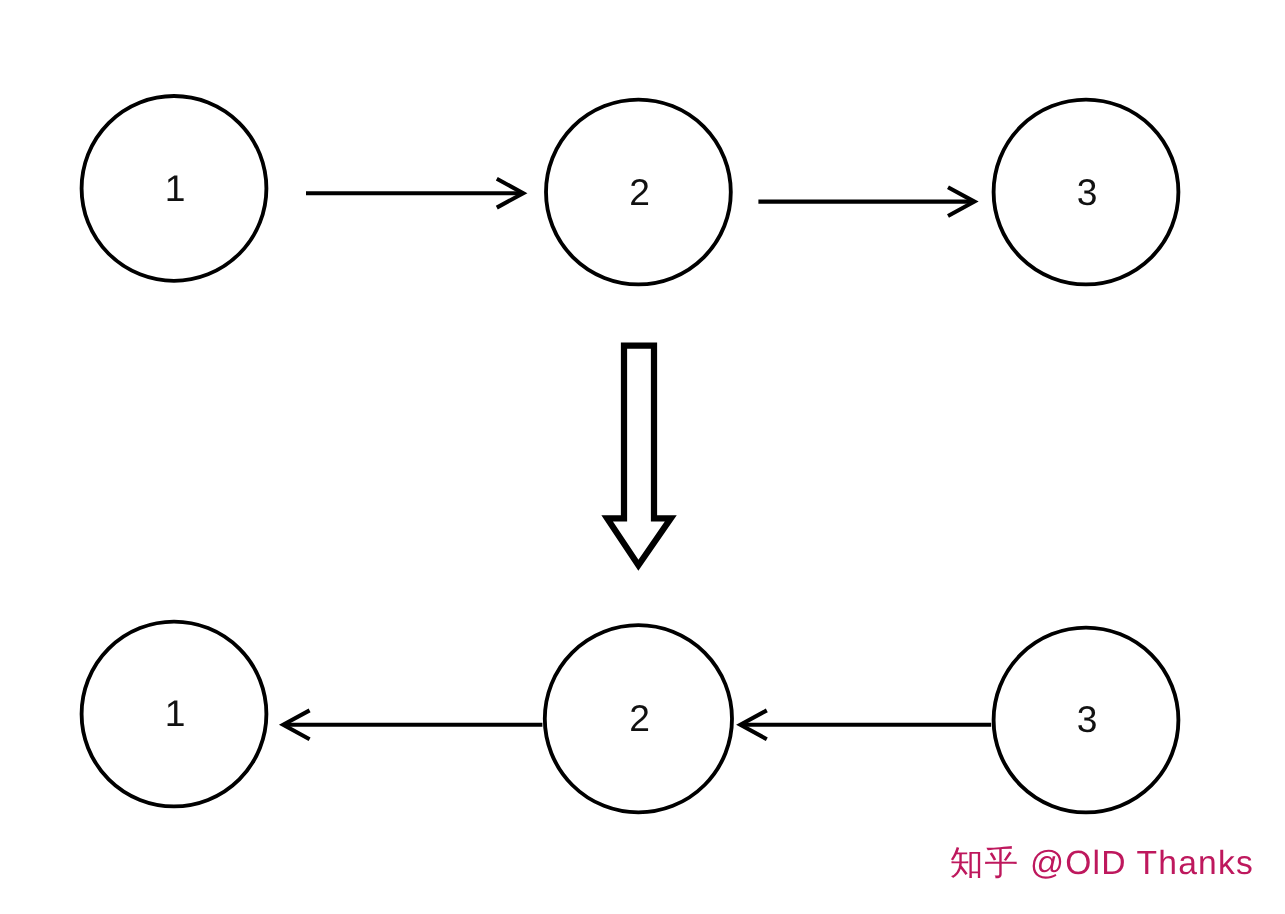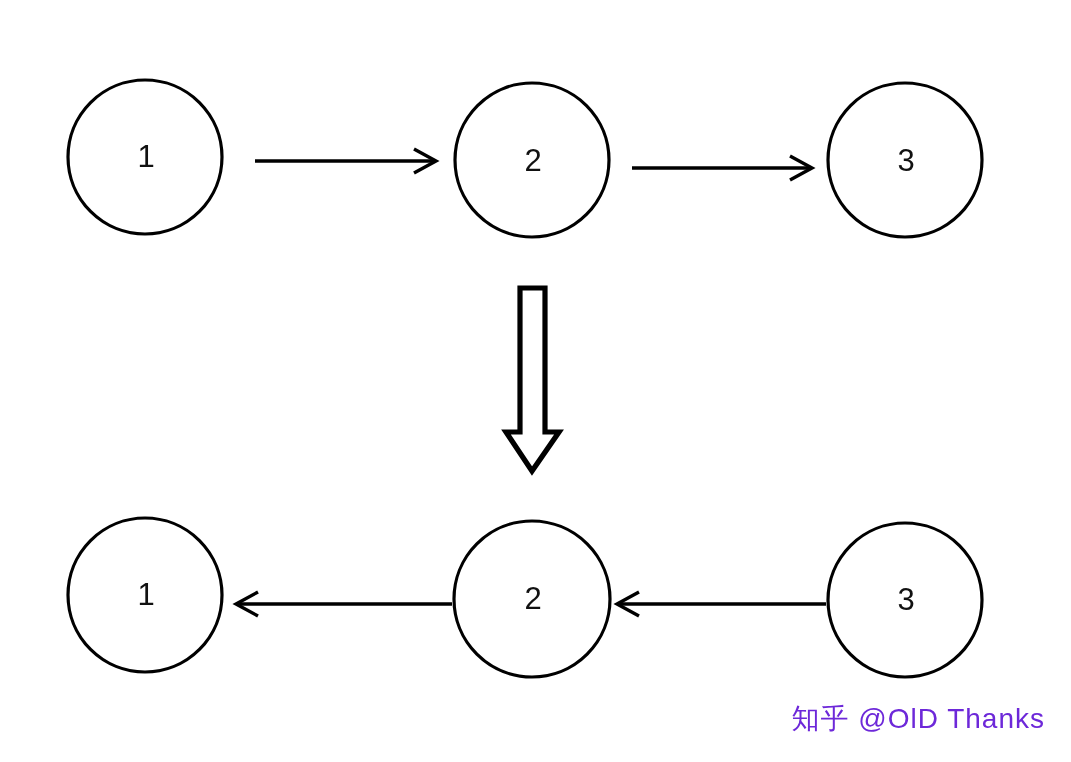--- a/index.html
+++ b/index.html
@@ -56,21 +56,21 @@
     stroke-width: 5.2;
     stroke-linejoin: miter;
   }
   .watermark {
     position: absolute;
     right: 26px;
     bottom: 24px;
     font-family: "Liberation Sans", sans-serif;
     font-size: 28px;
     letter-spacing: 1px;
-    color: #6d28d9;
+    color: #be185d;
     white-space: nowrap;
     user-select: none;
   }
 </style>
 </head>
 <body>
 
 <div id="canvas">
 
   <svg id="diagram-svg" viewBox="0 0 1071 762" xmlns="http://www.w3.org/2000/svg">

